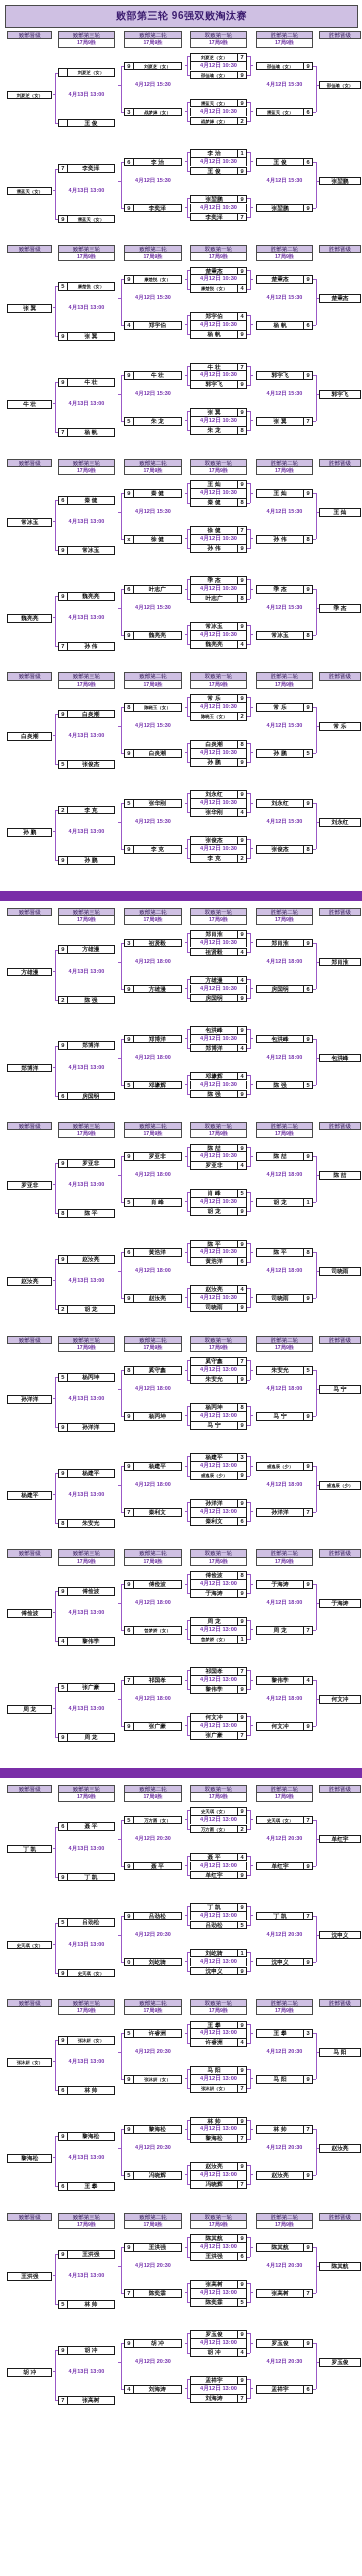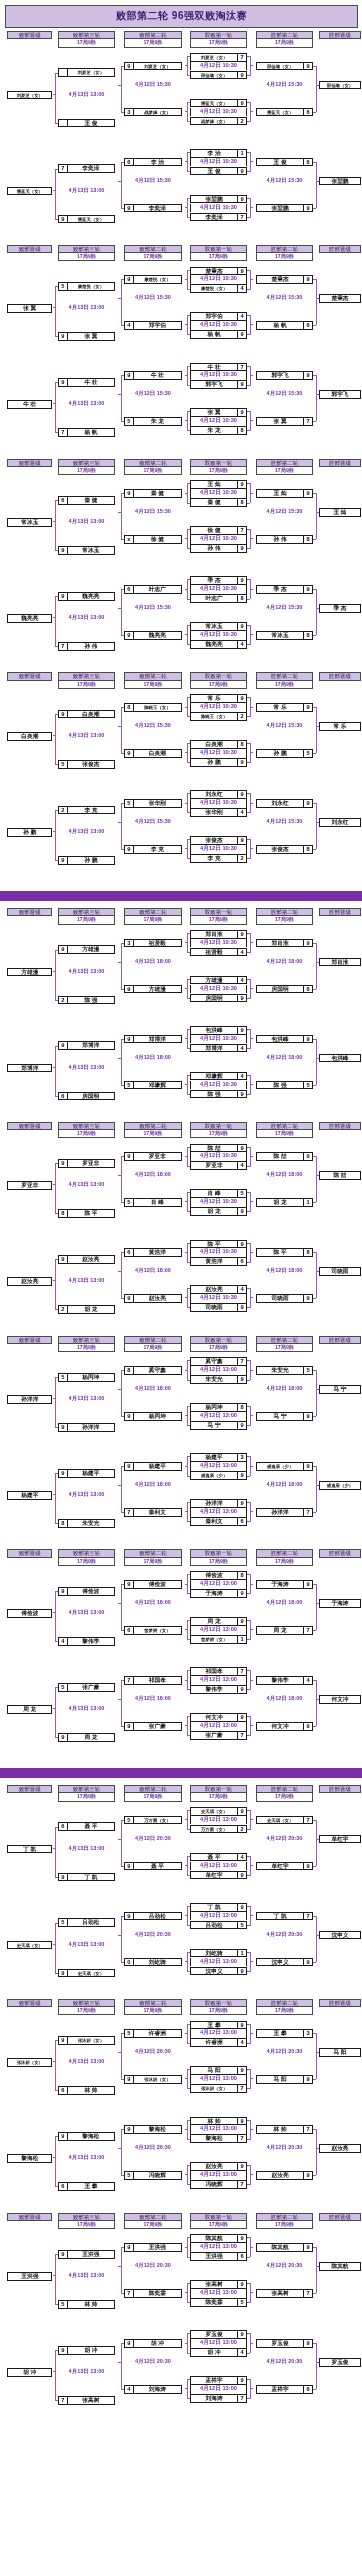--- a/index.html
+++ b/index.html
@@ -134,21 +134,21 @@
     position: absolute;
     background: #9b59c7;
   }
   .lnv { width: 0.5px; }
   .lnh { height: 0.5px; }
 </style>
 </head>
 <body>
 
 <div id="page">
-  <div class="title-banner">败部第二轮 96强双败淘汰赛</div>
+  <div class="title-banner">败部第三轮 96强双败淘汰赛</div>
   <div id="body-root">
       <div class="section">
         <div class="round-head">
           <div class="rh-cell" style="left:7.3px;width:45px;">
             <div class="rh-top">败部晋级</div>
           </div>
           <div class="rh-cell" style="left:58px;width:57px;">
             <div class="rh-top">败部第三轮</div>
             <div class="rh-bot">17局9胜</div>
           </div>

